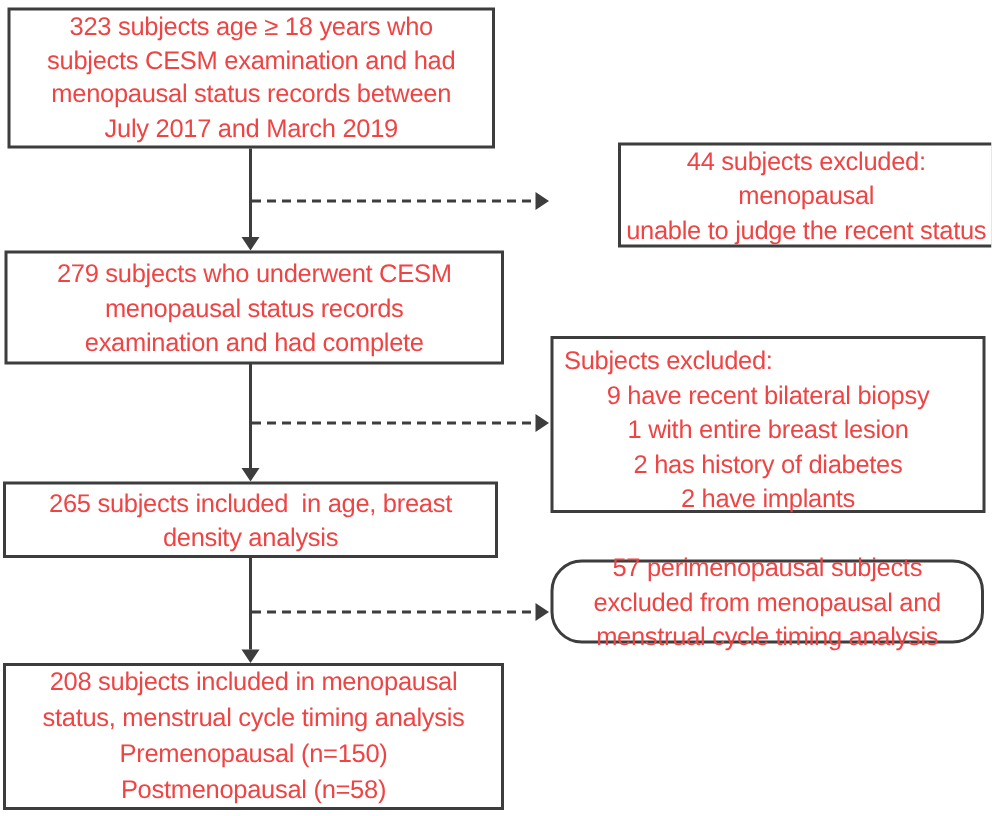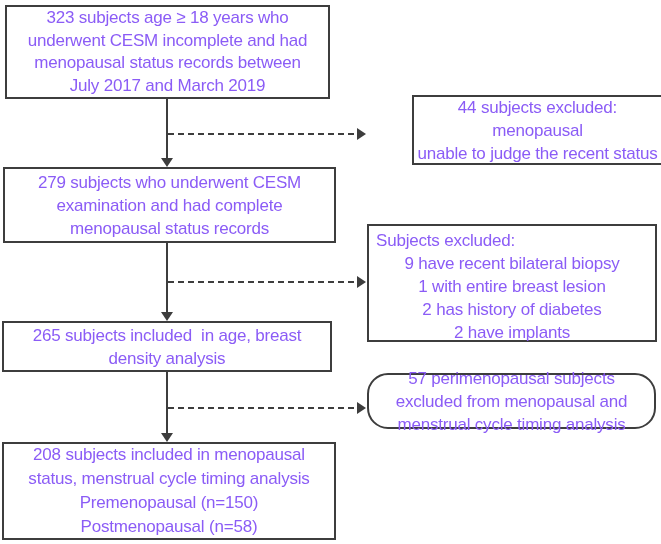--- a/index.html
+++ b/index.html
@@ -6,21 +6,21 @@
     margin: 0;
     padding: 0;
     background: #ffffff;
   }
   #canvas {
     position: relative;
     width: 661px;
     height: 544px;
     background: #ffffff;
     font-family: "Liberation Sans", sans-serif;
-    color: #8b5cf6;
+    color: #ef4444;
     overflow: hidden;
   }
   .flow-box {
     position: absolute;
     box-sizing: border-box;
     border: 2px solid #3d3d3d;
     background: #ffffff;
     display: flex;
     flex-direction: column;
     justify-content: center;
@@ -90,29 +90,29 @@
   .arrowhead-right.a2 { top: 276px; }
   .arrowhead-right.a3 { top: 402px; }
 </style>
 </head>
 <body>
 
 <div id="canvas">
 
   <div class="flow-box box-1">
     <div class="line">323 subjects age ≥ 18 years who</div>
-    <div class="line">underwent CESM incomplete and had</div>
+    <div class="line">subjects CESM examination and had</div>
     <div class="line">menopausal status records between</div>
     <div class="line">July 2017 and March 2019</div>
   </div>
 
   <div class="flow-box box-3">
     <div class="line">279 subjects who underwent CESM</div>
+    <div class="line">menopausal status records</div>
     <div class="line">examination and had complete</div>
-    <div class="line">menopausal status records</div>
   </div>
 
   <div class="flow-box box-5">
     <div class="line">265 subjects included  in age, breast</div>
     <div class="line">density analysis</div>
   </div>
 
   <div class="flow-box box-7">
     <div class="line">208 subjects included in menopausal</div>
     <div class="line">status, menstrual cycle timing analysis</div>

